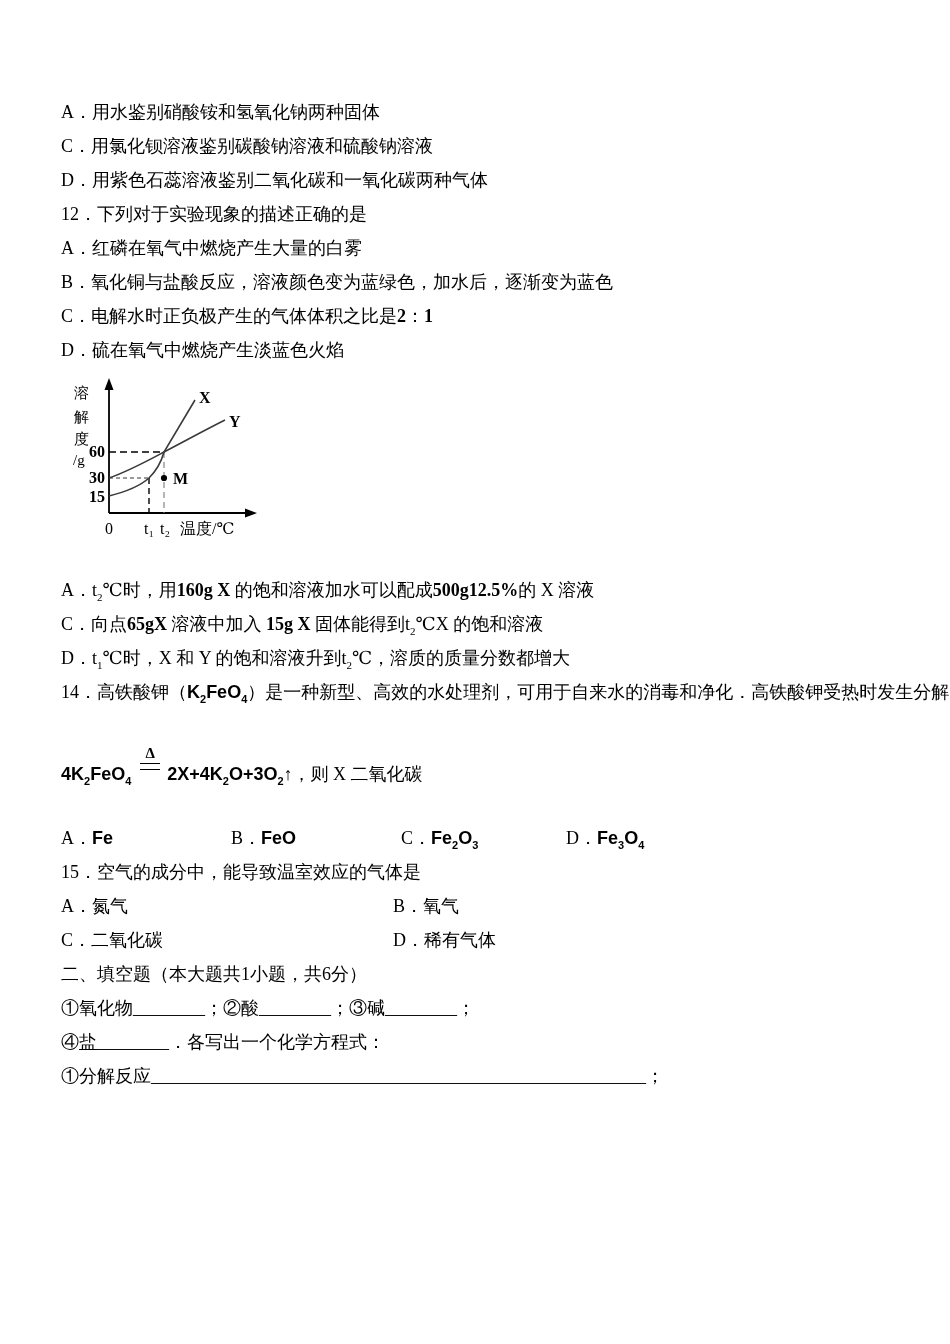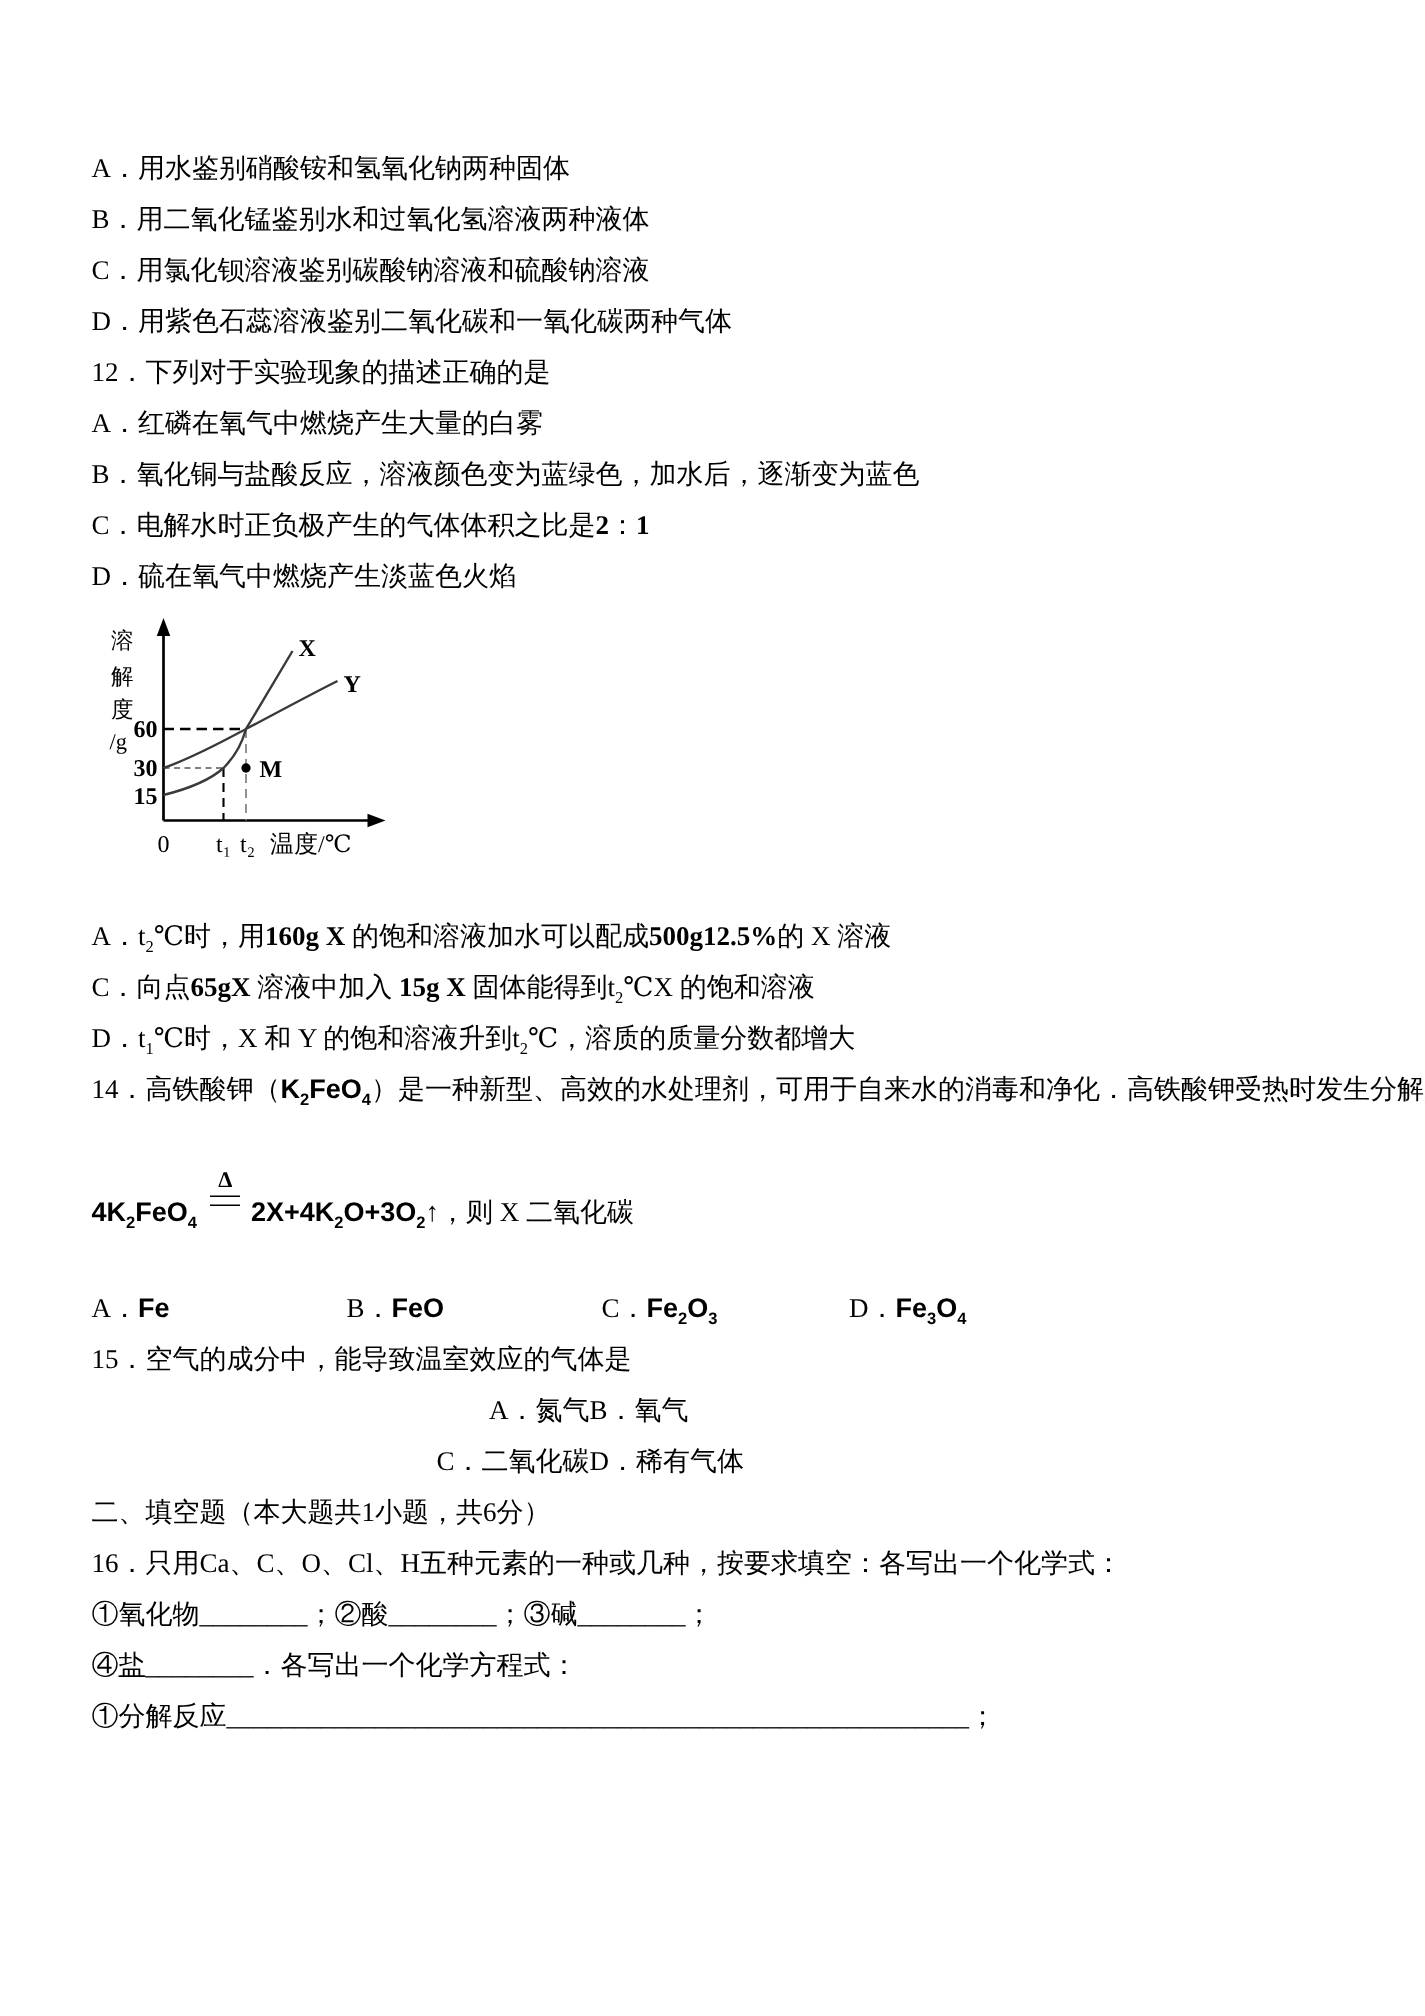--- a/index.html
+++ b/index.html
@@ -11,21 +11,21 @@
   .page{padding:100px 40px 0 45px;margin-left:16px;}
   .ln{font-size:18px;line-height:24px;margin:0 0 10px 0;white-space:nowrap;}
   sub{font-size:11px;line-height:0;}
   .b{font-weight:bold;}
   .f{font-family:"Liberation Sans","DejaVu Sans",sans-serif;}
   .u{text-decoration:underline;}
   
   .opt-row{display:flex;}
   .w170{width:170px;}
   .w165{width:165px;}
-  .w332{width:332px;text-align:right;}
+  .w332{width:332px;}
   .grow{flex:1;}
   
   .eq-ln{margin-top:58px;margin-bottom:40px;}
   .eq-cond{
     display:inline-flex;flex-direction:column;align-items:center;
     vertical-align:bottom;margin:0 7px 0 9px;
     transform:translateY(-16px);line-height:1;
   }
   .eq-delta{font-size:15px;font-weight:bold;padding:0 2px 2px 2px;}
   .eq-dbl{width:20px;height:5px;border-top:1.7px solid #000;border-bottom:1.7px solid #000;}
@@ -36,21 +36,20 @@
   .ct{font-size:15px;font-family:"Liberation Serif","DejaVu Serif",serif;}
   .ctb{font-size:16px;font-weight:bold;font-family:"Liberation Serif","DejaVu Serif",serif;}
   .ctx{font-size:16px;font-family:"Liberation Serif","DejaVu Serif",serif;}
 </style>
 </head>
 <body>
 
 <div class="page">
 
   <div class="ln"><span>A．用水鉴别硝酸铵和氢氧化钠两种固体</span></div>
-  <div class="ln"><span>B．用二氧化锰鉴别水和过氧化氢溶液两种液体</span></div>
   <div class="ln"><span>C．用氯化钡溶液鉴别碳酸钠溶液和硫酸钠溶液</span></div>
   <div class="ln"><span>D．用紫色石蕊溶液鉴别二氧化碳和一氧化碳两种气体</span></div>
 
   <div class="ln"><span>12．下列对于实验现象的描述正确的是</span></div>
   <div class="ln"><span>A．红磷在氧气中燃烧产生大量的白雾</span></div>
   <div class="ln"><span>B．氧化铜与盐酸反应，溶液颜色变为蓝绿色，加水后，逐渐变为蓝色</span></div>
   <div class="ln"><span>C．电解水时正负极产生的气体体积之比是</span><span class="b">2</span><span>：</span><span class="b">1</span></div>
   <div class="ln"><span>D．硫在氧气中燃烧产生淡蓝色火焰</span></div>
 
 
@@ -117,18 +116,17 @@
     <span class="w332"><span>A．氮气</span></span>
     <span class="grow"><span>B．氧气</span></span>
   </div>
   <div class="ln opt-row">
     <span class="w332"><span>C．二氧化碳</span></span>
     <span class="grow"><span>D．稀有气体</span></span>
   </div>
 
   <div class="ln"><span>二、填空题（本大题共1小题，共6分）</span></div>
 
-  <div class="ln"><span>16．只用Ca、C、O、Cl、H五种元素的一种或几种，按要求填空：各写出一个化学式：</span></div>
   <div class="ln"><span>①氧化物</span><span>________</span><span>；②酸</span><span>________</span><span>；③碱</span><span>________</span><span>；</span></div>
   <div class="ln"><span>④</span><span class="u">盐</span><span>________</span><span>．各写出一个化学方程式：</span></div>
   <div class="ln"><span>①分解反应</span><span>_______________________________________________________</span><span>；</span></div>
 
 </div>
 
 </body></html>

